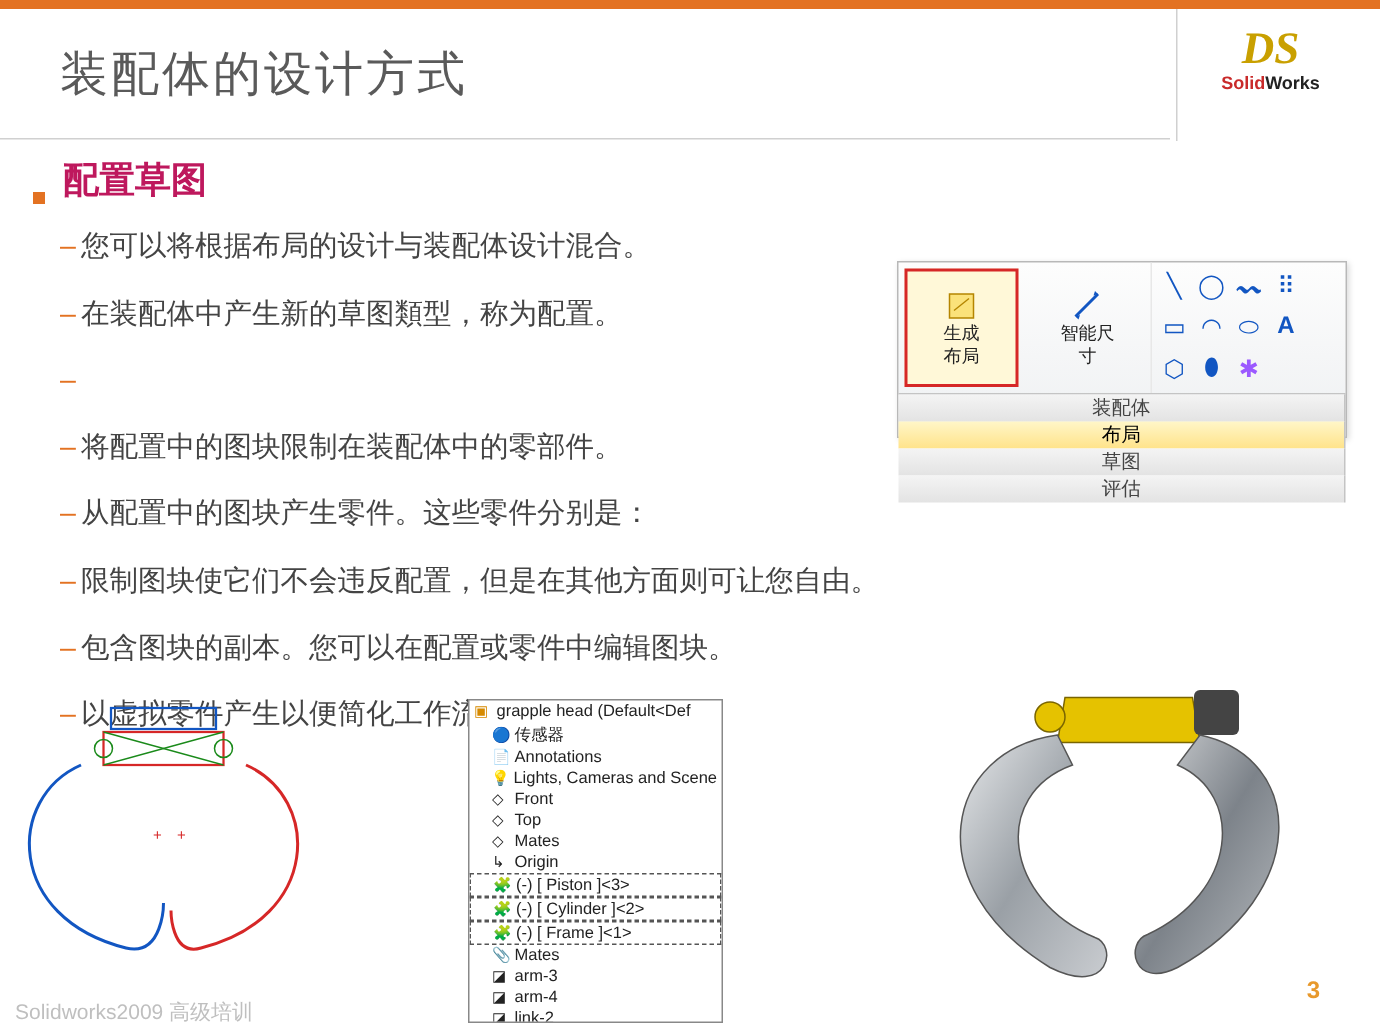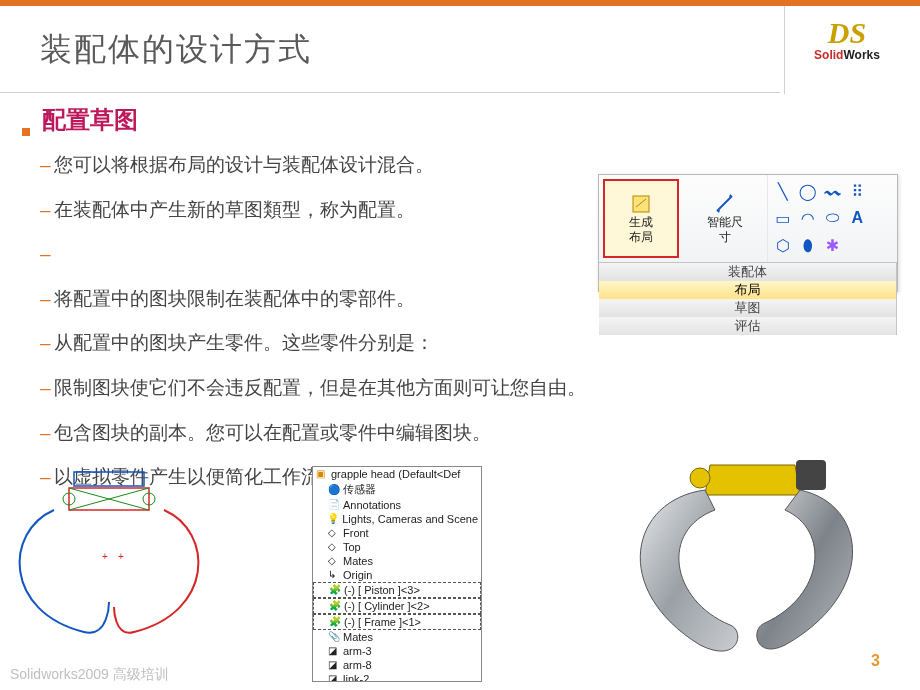--- a/index.html
+++ b/index.html
@@ -397,21 +397,21 @@
         <span>Mates</span>
       </div>
       <div class="tree-row">
         <span class="tree-indent" style="width: 12px;"></span>
         <span class="tree-ico">◪</span>
         <span>arm-3</span>
       </div>
       <div class="tree-row">
         <span class="tree-indent" style="width: 12px;"></span>
         <span class="tree-ico">◪</span>
-        <span>arm-8</span>
+        <span>arm-4</span>
       </div>
       <div class="tree-row">
         <span class="tree-indent" style="width: 12px;"></span>
         <span class="tree-ico">◪</span>
         <span>link-2</span>
       </div>
     </div>
 </div>
 
 <svg class="fig-render" viewBox="0 0 280 250">

